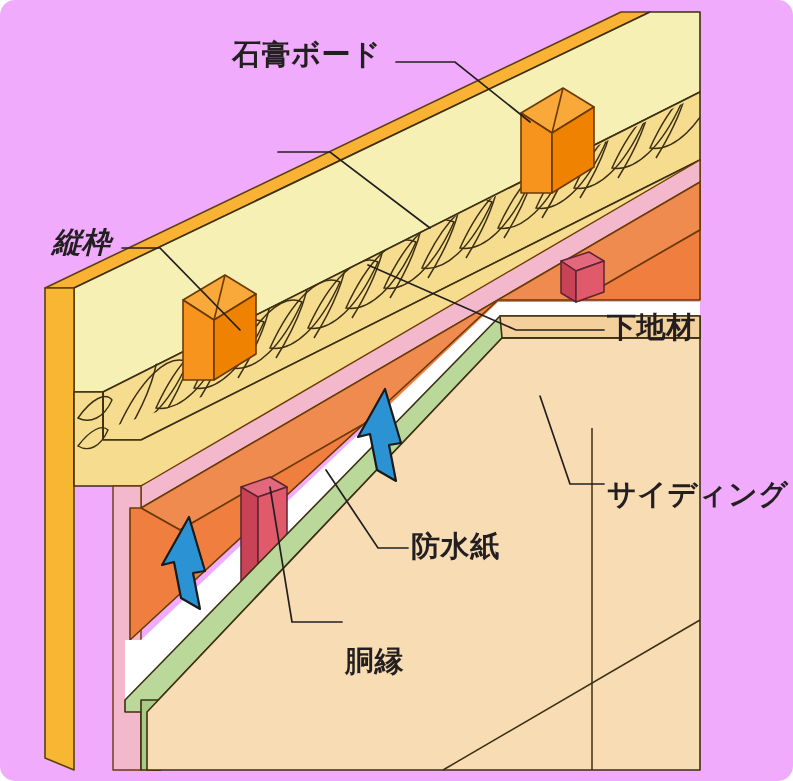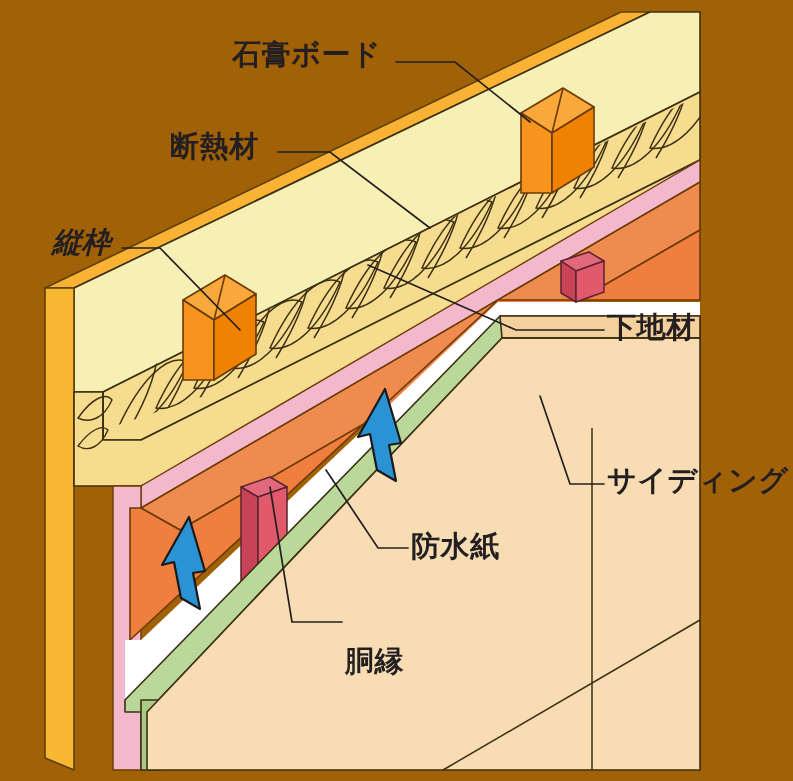--- a/index.html
+++ b/index.html
@@ -10,21 +10,22 @@
   body {
     width: 793px;
     height: 781px;
     font-family: "DejaVu Sans", "Liberation Sans", sans-serif;
     overflow: hidden;
   }
   #stage {
     position: relative;
     width: 793px;
     height: 781px;
-    background: #a16207;
+    background: #f0abfc;
+    border-radius: 15px;
   }
   #diagram {
     position: absolute;
     left: 0;
     top: 0;
     width: 793px;
     height: 781px;
   }
   .label-text {
     position: absolute;
@@ -33,21 +34,21 @@
     font-weight: 700;
     letter-spacing: 0.02em;
     white-space: nowrap;
     line-height: 1;
     font-family: "DejaVu Sans", "Liberation Sans", sans-serif;
   }
   .lbl-gypsum  { left: 232px; top: 40px; }
   .lbl-insul   { left: 170px; top: 132px; }
   .lbl-stud    { left: 52px;  top: 228px; font-style: italic; }
   .lbl-base    { left: 607px; top: 313px; text-align: center; }
-  .lbl-siding  { left: 607px; top: 466px; }
+  .lbl-siding  { left: 607px; top: 480px; }
   .lbl-water   { left: 411px; top: 532px; }
   .lbl-furring { left: 345px; top: 606px; margin-top: 41px; }
 </style>
 </head>
 <body>
 
 <div id="stage">
 
   <svg id="diagram" viewBox="0 0 793 781">
     <defs>
@@ -196,21 +197,20 @@
       <path d="M122,248 L160,248 L240,330"></path>
       <path d="M604,330 L516,330 L368,265"></path>
       <path d="M604,484 L570,484 L540,396"></path>
       <path d="M408,548 L378,548 L326,470"></path>
       <path d="M342,622 L292,622 L270,487"></path>
     </g>
   </svg>
 
   <div class="label-text lbl-gypsum">石膏ボード</div>
 
-  <div class="label-text lbl-insul">断熱材</div>
 
   <div class="label-text lbl-stud">縦枠</div>
 
   <div class="label-text lbl-base">下地材</div>
 
   <div class="label-text lbl-siding">サイディング</div>
 
   <div class="label-text lbl-water">防水紙</div>
 
   <div class="label-text lbl-furring">胴縁</div>

